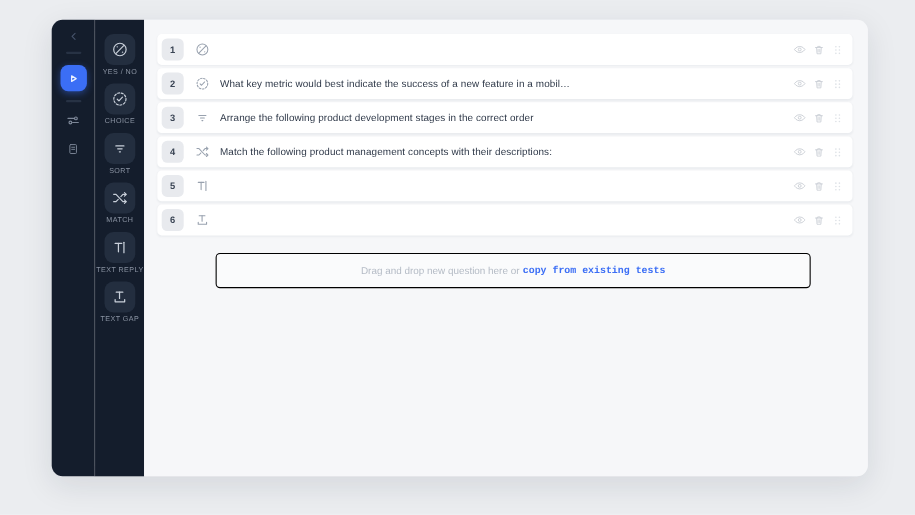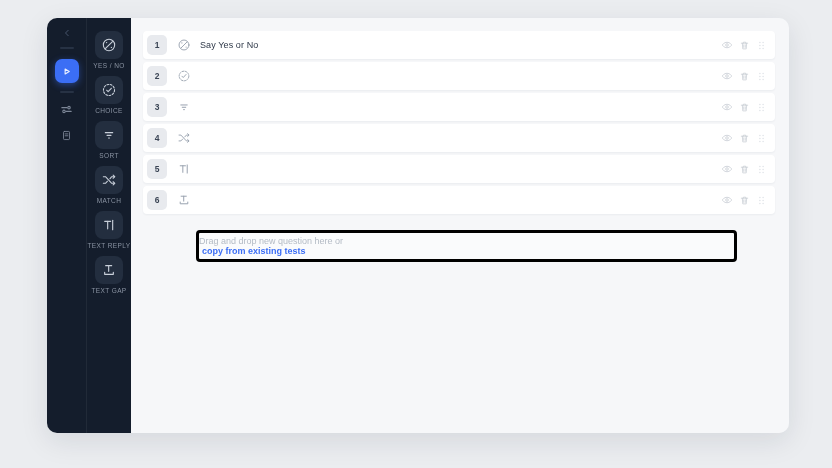--- a/index.html
+++ b/index.html
@@ -70,25 +70,25 @@
     margin-left:9px; font-size:9px; color:#2e3848; letter-spacing:.1px;
     white-space:nowrap; overflow:hidden; flex:1 1 auto;
   }
   .qactions { margin-left:auto; display:flex; align-items:center; gap:6px; margin-right:8px; flex:0 0 auto; }
   .act { display:flex; cursor:pointer; }
   .act.eye, .act.trash { color:#c7ccd3; }
   .act.drag { color:#dde1e6; }
   
   .dropzone {
     margin-top:16px; margin-left:53px; width:541px; height:32px;
-    background:#fafbfc; border:3px solid #000000; border-radius:4px;
-    display:flex; justify-content:center;
-    font-size:9px; color:#b4bbc5; cursor:pointer;flex-direction:column;
-  }
-  .dropzone a { color:#3b6ef5; text-decoration:none; font-weight:700; margin-left:3px; cursor:pointer; }
+    background:#fafbfc; border:1px solid #000000; border-radius:4px;
+    display:flex; align-items:center; justify-content:center;
+    font-size:9px; color:#b4bbc5; cursor:pointer;
+  }
+  .dropzone a { color:#3b6ef5; text-decoration:none; font-weight:700; margin-left:3px; cursor:pointer;font-family:Liberation Mono, monospace; }
   svg { display:block; }
 </style>
 </head>
 <body>
 
 <svg width="0" height="0" style="position:absolute">
   <defs>
     <g id="i-yesno" fill="none" stroke="currentColor" stroke-width="1.6" stroke-linecap="round">
       <circle cx="12" cy="12" r="8.5"></circle>
       <line x1="6.8" y1="17.2" x2="17.2" y2="6.8"></line>
@@ -240,21 +240,20 @@
 
   <div class="main">
     <div id="rows">
   <div class="qrow">
     <div class="qnum">1</div>
     <span class="qtype">
       <svg width="14" height="14" viewBox="0 0 24 24">
               <use href="#i-yesno"></use>
             </svg>
     </span>
-    <div class="qtext">Say Yes or No</div>
     <div class="qactions">
       <span class="act eye">
         <svg width="12" height="12" viewBox="0 0 24 24">
                 <use href="#i-eye"></use>
               </svg>
       </span>
       <span class="act trash">
         <svg width="11" height="11" viewBox="0 0 24 24">
                 <use href="#i-trash"></use>
               </svg>
@@ -267,20 +266,21 @@
     </div>
   </div>
 
   <div class="qrow">
     <div class="qnum">2</div>
     <span class="qtype">
       <svg width="14" height="14" viewBox="0 0 24 24">
               <use href="#i-choice"></use>
             </svg>
     </span>
+    <div class="qtext">What key metric would best indicate the success of a new feature in a mobil…</div>
     <div class="qactions">
       <span class="act eye">
         <svg width="12" height="12" viewBox="0 0 24 24">
                 <use href="#i-eye"></use>
               </svg>
       </span>
       <span class="act trash">
         <svg width="11" height="11" viewBox="0 0 24 24">
                 <use href="#i-trash"></use>
               </svg>
@@ -293,20 +293,21 @@
     </div>
   </div>
 
   <div class="qrow">
     <div class="qnum">3</div>
     <span class="qtype">
       <svg width="14" height="14" viewBox="0 0 24 24">
               <use href="#i-sort"></use>
             </svg>
     </span>
+    <div class="qtext">Arrange the following product development stages in the correct order</div>
     <div class="qactions">
       <span class="act eye">
         <svg width="12" height="12" viewBox="0 0 24 24">
                 <use href="#i-eye"></use>
               </svg>
       </span>
       <span class="act trash">
         <svg width="11" height="11" viewBox="0 0 24 24">
                 <use href="#i-trash"></use>
               </svg>
@@ -319,20 +320,21 @@
     </div>
   </div>
 
   <div class="qrow">
     <div class="qnum">4</div>
     <span class="qtype">
       <svg width="14" height="14" viewBox="0 0 24 24">
               <use href="#i-match"></use>
             </svg>
     </span>
+    <div class="qtext">Match the following product management concepts with their descriptions:</div>
     <div class="qactions">
       <span class="act eye">
         <svg width="12" height="12" viewBox="0 0 24 24">
                 <use href="#i-eye"></use>
               </svg>
       </span>
       <span class="act trash">
         <svg width="11" height="11" viewBox="0 0 24 24">
                 <use href="#i-trash"></use>
               </svg>

